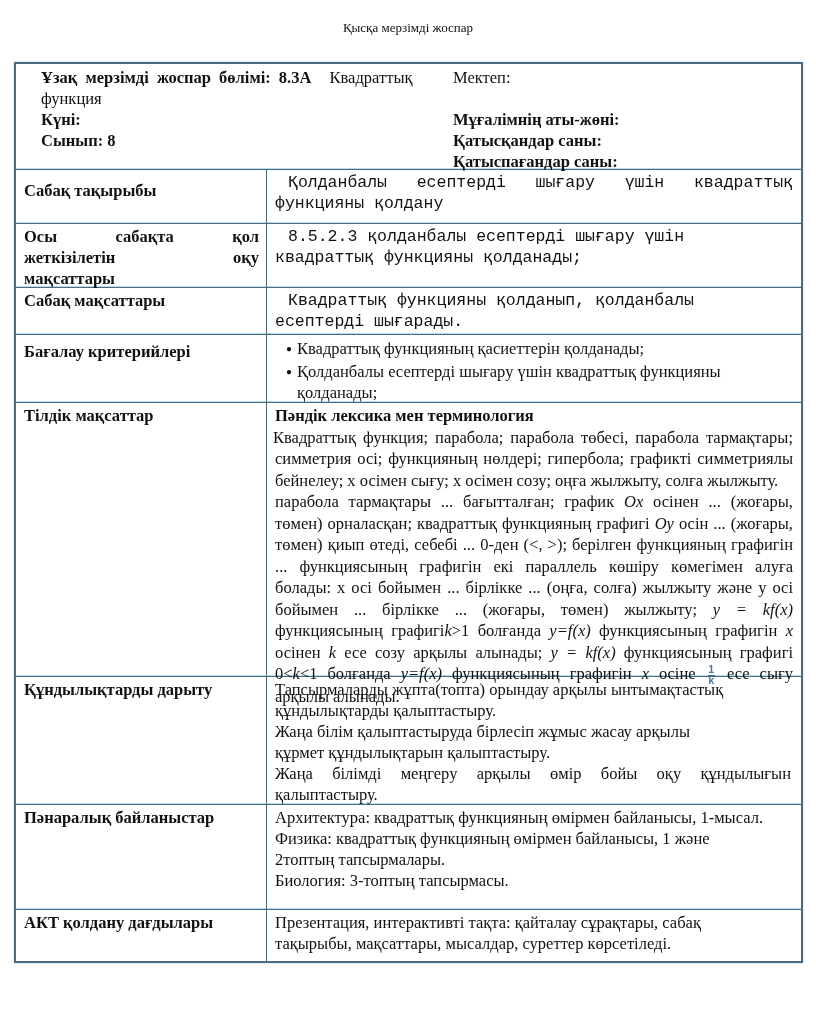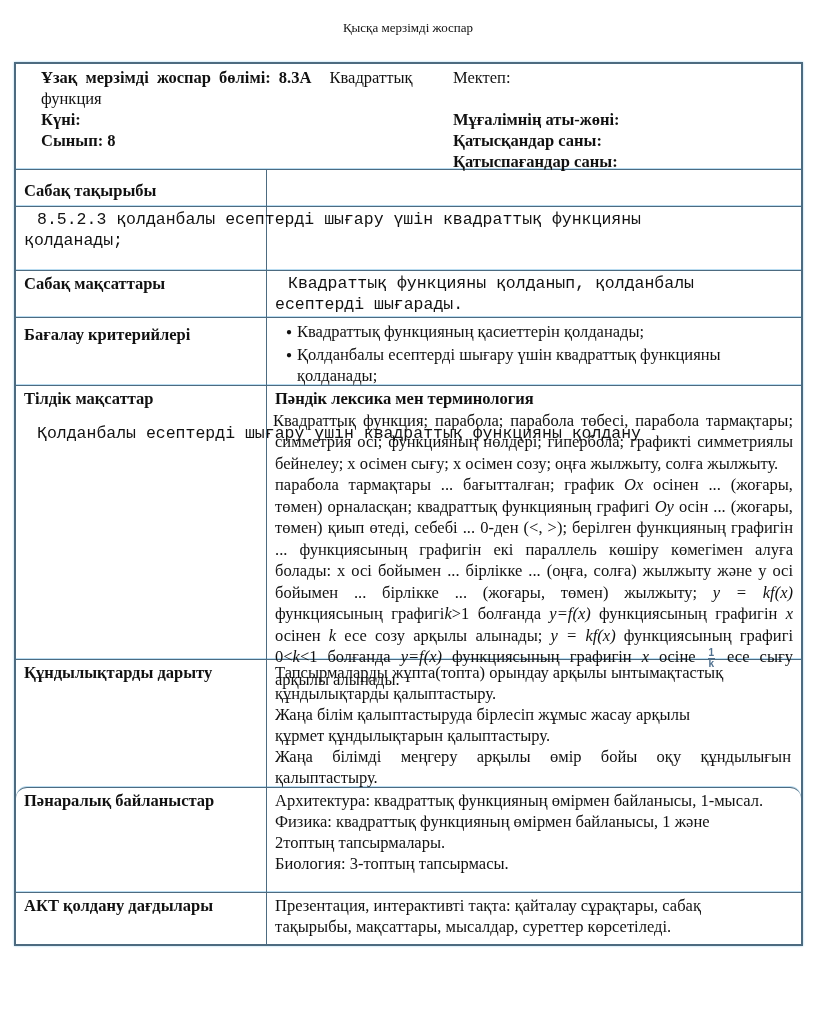--- a/index.html
+++ b/index.html
@@ -89,26 +89,38 @@
       <div class="header-right">
         <div class="hdr-line">Мектеп:</div>
         <div class="hdr-line"></div>
         <div class="hdr-line b">Мұғалімнің аты-жөні:</div>
         <div class="hdr-line b">Қатысқандар саны:</div>
         <div class="hdr-line b">Қатыспағандар саны:</div>
       </div>
     </div>
   </div>
 
-  <div class="row" style="height:37px;flex-direction:column;">
+  <div class="row" style="height:54px;">
     <div class="cell-left" style="padding-top:10px;">Сабақ тақырыбы</div>
     <div class="cell-right justify indent">Қолданбалы есептерді шығару үшін квадраттық функцияны қолдану</div>
   </div>
 
   <div class="row" style="height:64px;">
+    <div class="cell-left">
+      <div class="word-spread">
+        <span>Осы</span>
+        <span>сабақта</span>
+        <span>қол</span>
+      </div>
+      <div class="word-spread">
+        <span>жеткізілетін</span>
+        <span>оқу</span>
+      </div>
+      <div>мақсаттары</div>
+    </div>
     <div class="cell-right indent" style="padding-right:60px;">8.5.2.3 қолданбалы есептерді шығару үшін квадраттық функцияны қолданады;</div>
   </div>
 
   <div class="row" style="height:47px;">
     <div class="cell-left">Сабақ мақсаттары</div>
     <div class="cell-right indent" style="padding-right:50px;">Квадраттық функцияны қолданып, қолданбалы есептерді шығарады.</div>
   </div>
 
   <div class="row" style="height:68px;">
     <div class="cell-left" style="padding-top:6px;">Бағалау  критерийлері</div>
@@ -134,21 +146,21 @@
 
   <div class="row" style="height:128px;">
     <div class="cell-left">Құндылықтарды дарыту</div>
     <div class="cell-right" style="padding-right:10px;">
       <p style="padding-right:40px;">Тапсырмаларды жұпта(топта) орындау арқылы ынтымақтастық құндылықтарды қалыптастыру.</p>
       <p style="padding-right:60px;">Жаңа білім қалыптастыруда бірлесіп жұмыс жасау арқылы құрмет құндылықтарын қалыптастыру.</p>
       <p class="justify">Жаңа білімді меңгеру арқылы  өмір бойы оқу  құндылығын қалыптастыру.</p>
     </div>
   </div>
 
-  <div class="row" style="height:105px;border-radius:11px;">
+  <div class="row" style="height:105px;">
     <div class="cell-left">Пәнаралық байланыстар</div>
     <div class="cell-right" style="padding-right:30px;">
       <p>Архитектура: квадраттық функцияның өмірмен байланысы, 1-мысал.</p>
       <p>Физика: квадраттық функцияның өмірмен байланысы, 1 және 2топтың тапсырмалары.</p>
       <p>Биология: 3-топтың тапсырмасы.</p>
     </div>
   </div>
 
   <div class="row" style="height:52px;">
     <div class="cell-left">АКТ қолдану дағдылары</div>

